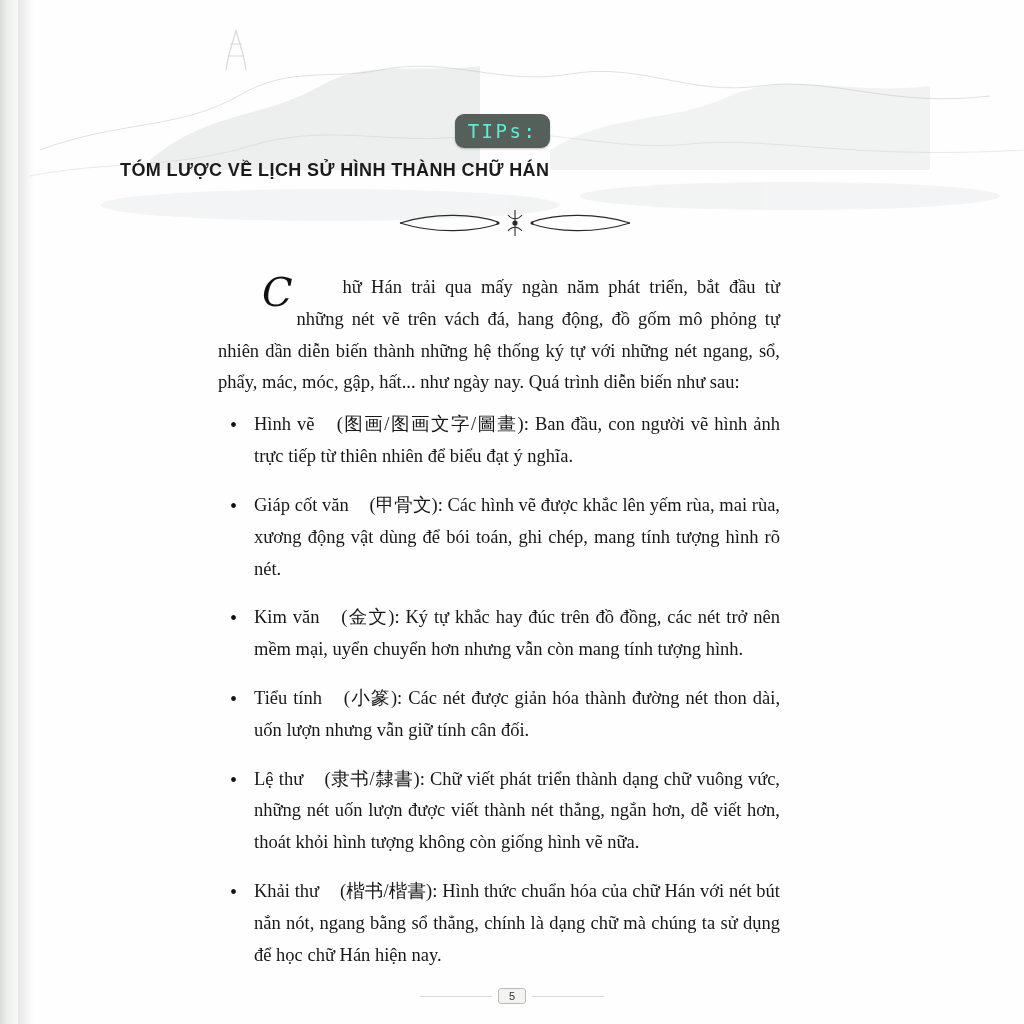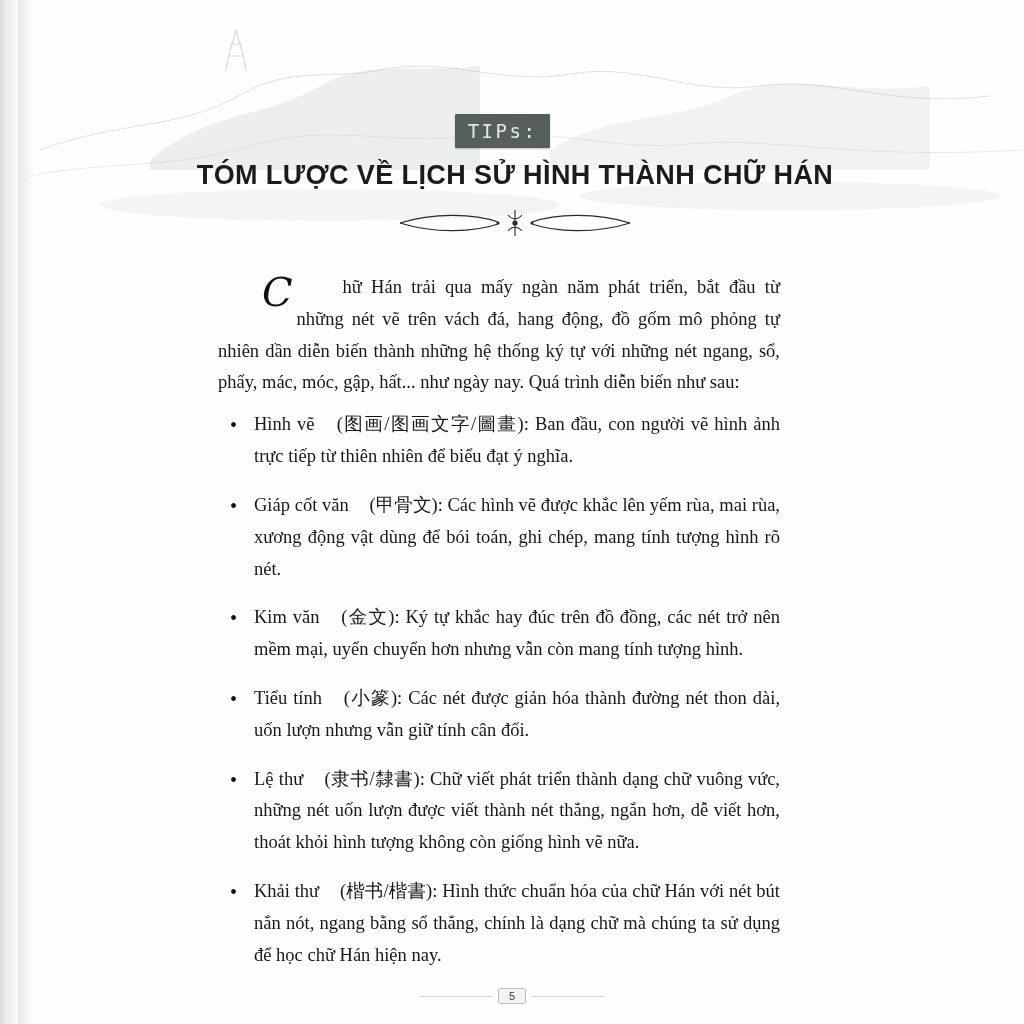--- a/index.html
+++ b/index.html
@@ -59,40 +59,40 @@
     height: 1024px;
   }
 
   
   .tips-badge {
     position: absolute;
     left: 455px;
     top: 114px;
     width: 95px;
     height: 34px;
-    border-radius: 1px;
+    border-radius: 9px;
     background: #55605a;
-    color: #e5e5e5;
+    color: #5eead4;
     font-family: "DejaVu Sans Mono", monospace;
     font-size: 19px;
     letter-spacing: 2.5px;
     display: flex;
     align-items: center;
     justify-content: center;
     box-shadow: 0 1px 2px rgba(0,0,0,0.25);
   }
 
   .doc-title {
     position: absolute;
     left: 120px;
     top: 160px;
     width: 790px;
-    text-align: center;
+    text-align: left;
     font-family: "Liberation Sans", sans-serif;
-    font-size: 27px;
+    font-size: 18px;
     font-weight: bold;
     letter-spacing: 0.4px;
     color: #1b1b1b;
   }
 
   .divider {
     position: absolute;
     left: 380px;
     top: 206px;
     width: 270px;

